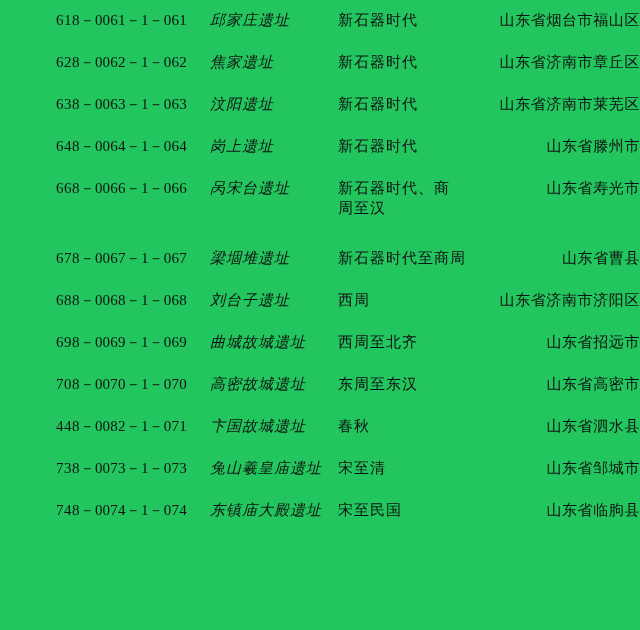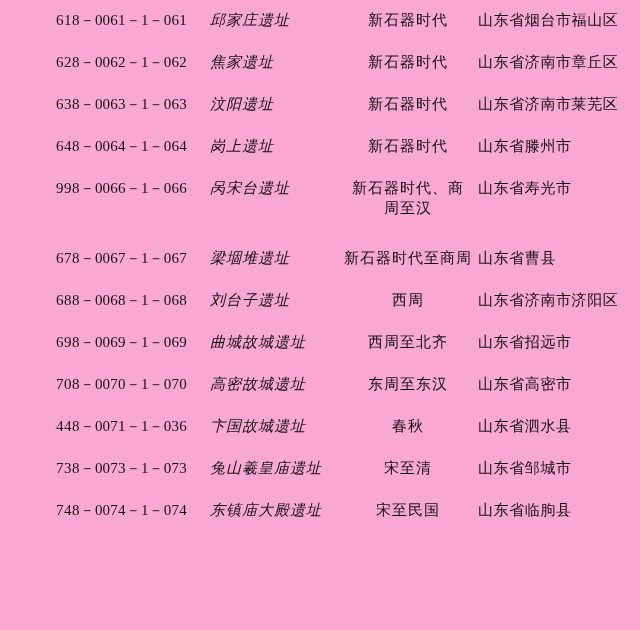--- a/index.html
+++ b/index.html
@@ -11,21 +11,21 @@
     width: 640px;
     height: 630px;
     font-family: "Liberation Serif", "DejaVu Serif", serif;
     color: #111111;
     overflow: hidden;
   }
   .sheet {
     position: relative;
     width: 640px;
     height: 630px;
-    background: #f9a8d4;
+    background: #22c55e;
   }
   table.listing {
     width: 640px;
     border-collapse: collapse;
     table-layout: fixed;
   }
   table.listing td {
     vertical-align: top;
     padding: 0;
     font-size: 15px;
@@ -47,27 +47,27 @@
   }
   td.col-name {
     width: 128px;
     text-align: left;
     padding-left: 6px;
     letter-spacing: 1px;
     font-style: italic;
   }
   td.col-era {
     width: 140px;
-    text-align: center;
+    text-align: left;
     padding-left: 4px;
     letter-spacing: 1px;
   }
   td.col-loc {
     width: 162px;
-    text-align: left;
+    text-align: right;
     padding-left: 4px;
     letter-spacing: 0.6px;
   }
   tr.row {
     height: 42px;
   }
   tr.row.tall {
     height: 70px;
   }
   tr.row td {
@@ -102,21 +102,21 @@
         <td class="col-loc">山东省济南市莱芜区</td>
       </tr>
       <tr class="row">
         <td class="col-num">64</td>
         <td class="col-code">8－0064－1－064</td>
         <td class="col-name">岗上遗址</td>
         <td class="col-era">新石器时代</td>
         <td class="col-loc">山东省滕州市</td>
       </tr>
       <tr class="row tall">
-        <td class="col-num">99</td>
+        <td class="col-num">66</td>
         <td class="col-code">8－0066－1－066</td>
         <td class="col-name">呙宋台遗址</td>
         <td class="col-era">新石器时代、商
 周至汉</td>
         <td class="col-loc">山东省寿光市</td>
       </tr>
       <tr class="row">
         <td class="col-num">67</td>
         <td class="col-code">8－0067－1－067</td>
         <td class="col-name">梁堌堆遗址</td>
@@ -139,21 +139,21 @@
       </tr>
       <tr class="row">
         <td class="col-num">70</td>
         <td class="col-code">8－0070－1－070</td>
         <td class="col-name">高密故城遗址</td>
         <td class="col-era">东周至东汉</td>
         <td class="col-loc">山东省高密市</td>
       </tr>
       <tr class="row">
         <td class="col-num">44</td>
-        <td class="col-code">8－0071－1－036</td>
+        <td class="col-code">8－0082－1－071</td>
         <td class="col-name">卞国故城遗址</td>
         <td class="col-era">春秋</td>
         <td class="col-loc">山东省泗水县</td>
       </tr>
       <tr class="row">
         <td class="col-num">73</td>
         <td class="col-code">8－0073－1－073</td>
         <td class="col-name">兔山羲皇庙遗址</td>
         <td class="col-era">宋至清</td>
         <td class="col-loc">山东省邹城市</td>

